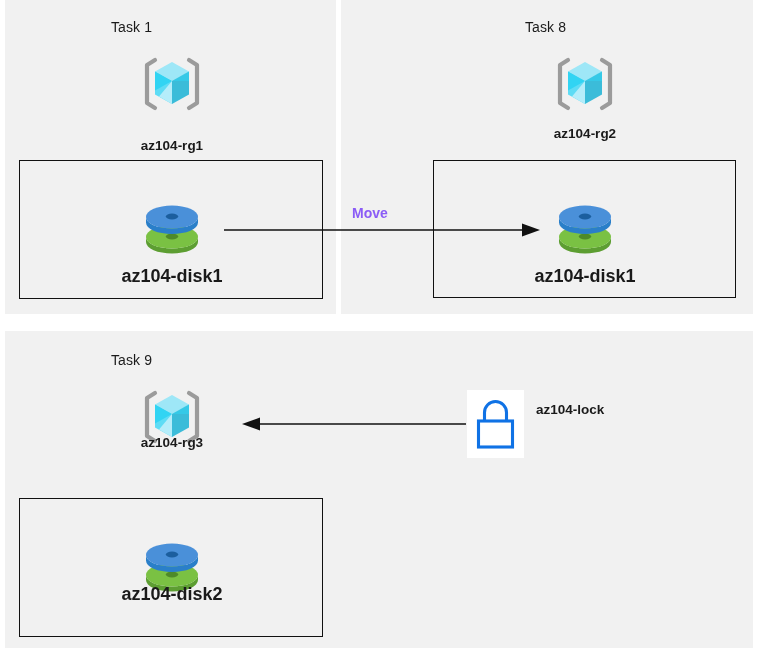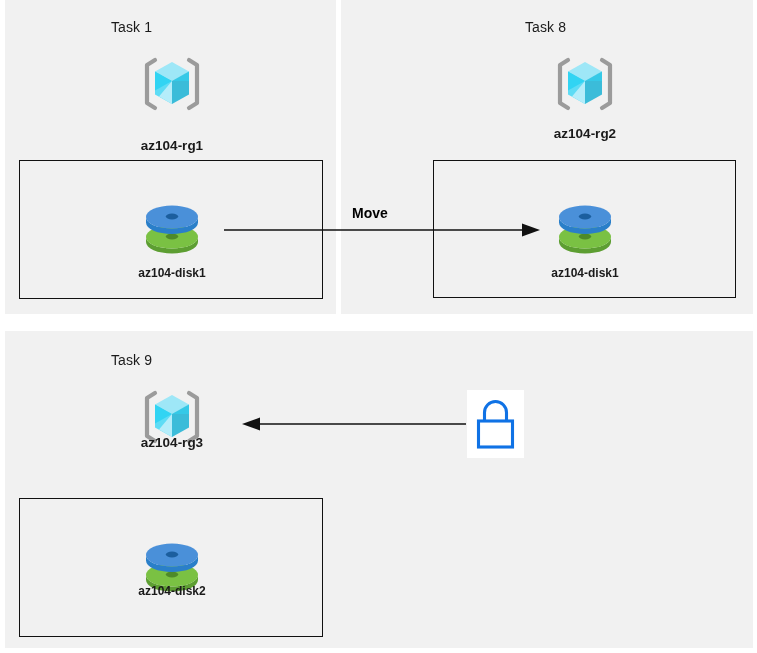--- a/index.html
+++ b/index.html
@@ -84,21 +84,21 @@
     position: absolute;
     width: 64px;
     height: 62px;
   }
   #disk-icon-1 { left: 140px; top: 197px; }
   #disk-icon-2 { left: 553px; top: 197px; }
   #disk-icon-3 { left: 140px; top: 535px; }
 
   .disk-label {
     position: absolute;
-    font-size: 12px;
+    font-size: 18px;
     font-weight: bold;
     color: #1a1a1a;
     text-align: center;
     white-space: nowrap;
   }
   #disk-label-1 { left: 111px; top: 266px; width: 122px; }
   #disk-label-2 { left: 524px; top: 266px; width: 122px; }
   #disk-label-3 { left: 111px; top: 584px; width: 122px; }
 
   
@@ -110,21 +110,21 @@
     pointer-events: none;
   }
 
   
   #move-label {
     position: absolute;
     left: 352px;
     top: 205px;
     font-size: 14px;
     font-weight: bold;
-    color: #000000;
+    color: #8b5cf6;
     white-space: nowrap;
   }
 
   
   #lock-icon-box {
     position: absolute;
     left: 467px;
     top: 390px;
     width: 57px;
     height: 68px;
@@ -296,15 +296,16 @@
   <div id="lock-icon-box">
     <svg id="lock-icon-svg" viewBox="0 0 41 54" xmlns="http://www.w3.org/2000/svg">
 
       <path d="M9.5 24 L9.5 15.5 A11 11 0 0 1 31.5 15.5 L31.5 24" fill="none" stroke="#0f72e5" stroke-width="3.1"></path>
 
       <rect x="3.5" y="24" width="34" height="26" fill="#ffffff" stroke="#0f72e5" stroke-width="3.1"></rect>
     </svg>
   </div>
 
   <div id="lock-text">
+    <div>az104-lock</div>
   </div>
 
 </div>
 
 </body></html>

